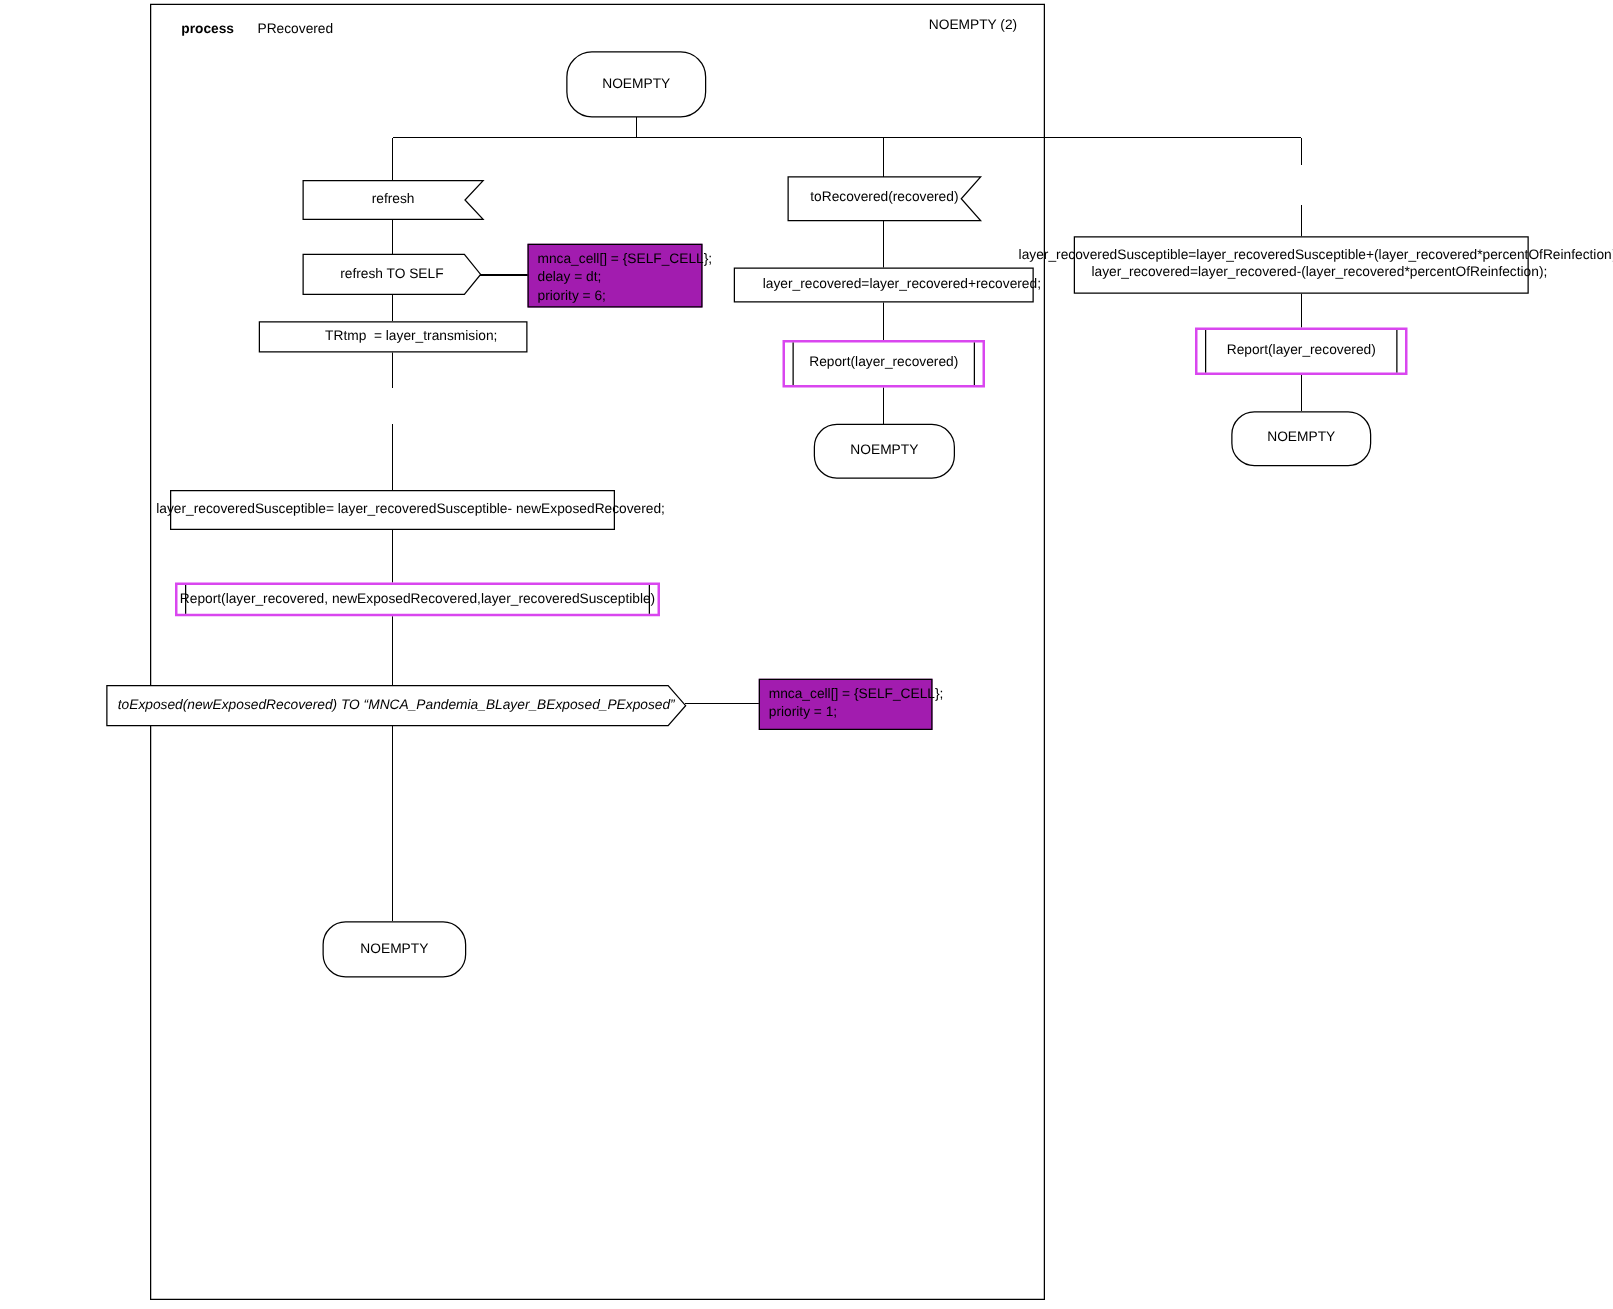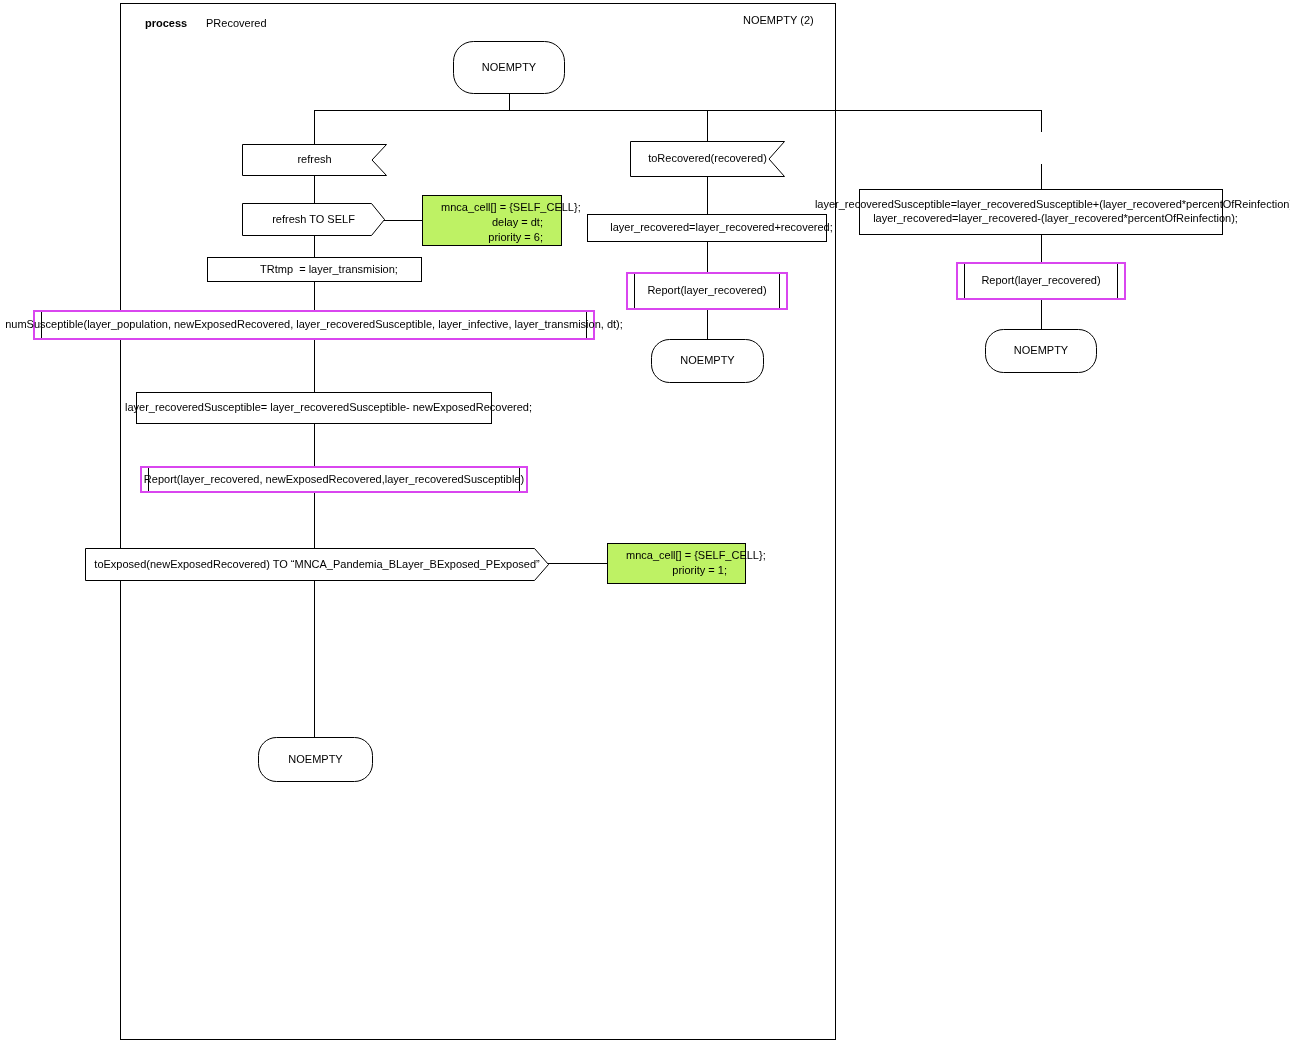--- a/index.html
+++ b/index.html
@@ -21,22 +21,22 @@
          font-size:11px; line-height:1.25; }
   .sym > svg.outline { position:absolute; left:0; top:0; width:100%; height:100%; overflow:visible; }
   .sym .lbl { position:relative; white-space:pre; text-align:center; z-index:1; }
 
   .box  { background:#fff; border:1px solid #000;padding-left:29px; }
   .proc { background:#fff; border:2px solid #d946ef; }
   .proc::before, .proc::after { content:""; position:absolute; top:0; bottom:0; width:1px; background:#000; }
   .proc::before { left:6px; }
   .proc::after  { right:6px; }
 
-  .comment { position:absolute; background:#bef264; border:1px solid #000;
-             font-size:11px; line-height:1.35; padding:4px 18px; white-space:pre;text-align:right; }
+  .comment { position:absolute; background:#a21caf; border:1px solid #000;
+             font-size:11px; line-height:1.35; padding:4px 7px; white-space:pre; }
 </style>
 </head>
 <body>
 
 <div class="canvas">
 
   <div class="frame"></div>
   <div class="hdr bold" style="left:145px; top:17px;">process</div>
   <div class="hdr" style="left:206px; top:17px;">PRecovered</div>
   <div class="hdr" style="left:743px; top:14px;">NOEMPTY (2)</div>
@@ -86,33 +86,30 @@
   </div>
 
   <div class="comment" style="left:422px; top:195px; width:140px; height:51px;">mnca_cell[] = {SELF_CELL};
 delay = dt;
 priority = 6;</div>
 
   <div class="sym box" style="left:207px; top:257px; width:215px; height:25px;">
     <span class="lbl">TRtmp  = layer_transmision;</span>
   </div>
 
-  <div class="sym proc" style="left:33px; top:310px; width:562px; height:30px;">
-    <span class="lbl">numSusceptible(layer_population, newExposedRecovered, layer_recoveredSusceptible, layer_infective, layer_transmision, dt);</span>
-  </div>
 
   <div class="sym box" style="left:136px; top:392px; width:356px; height:32px;">
     <span class="lbl">layer_recoveredSusceptible= layer_recoveredSusceptible- newExposedRecovered;</span>
   </div>
 
   <div class="sym proc" style="left:120px; top:466px; width:388px; height:27px;margin-left:20px;">
     <span class="lbl">Report(layer_recovered, newExposedRecovered,layer_recoveredSusceptible)</span>
   </div>
 
-  <div class="sym" style="left:85px; top:548px; width:464px; height:33px;">
+  <div class="sym" style="left:85px; top:548px; width:464px; height:33px;font-style:italic;">
     <svg class="outline" viewBox="0 0 464 33">
       <polygon points="0.5,0.5 449.5,0.5 463.5,16.5 449.5,32.5 0.5,32.5" fill="#fff" stroke="#000"></polygon>
     </svg>
     <span class="lbl">toExposed(newExposedRecovered) TO “MNCA_Pandemia_BLayer_BExposed_PExposed”</span>
   </div>
 
   <div class="comment" style="left:607px; top:543px; width:139px; height:41px;">mnca_cell[] = {SELF_CELL};
 priority = 1;</div>
 
   <div class="sym" style="left:258px; top:737px; width:115px; height:45px;">

